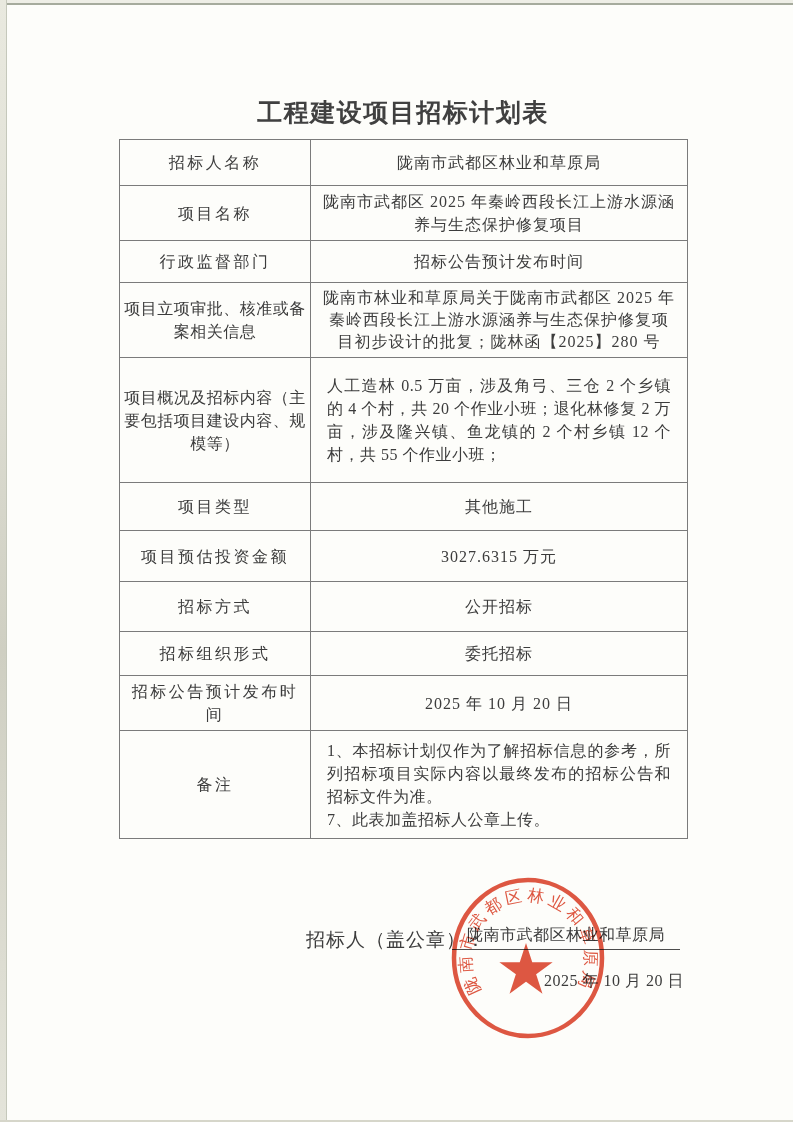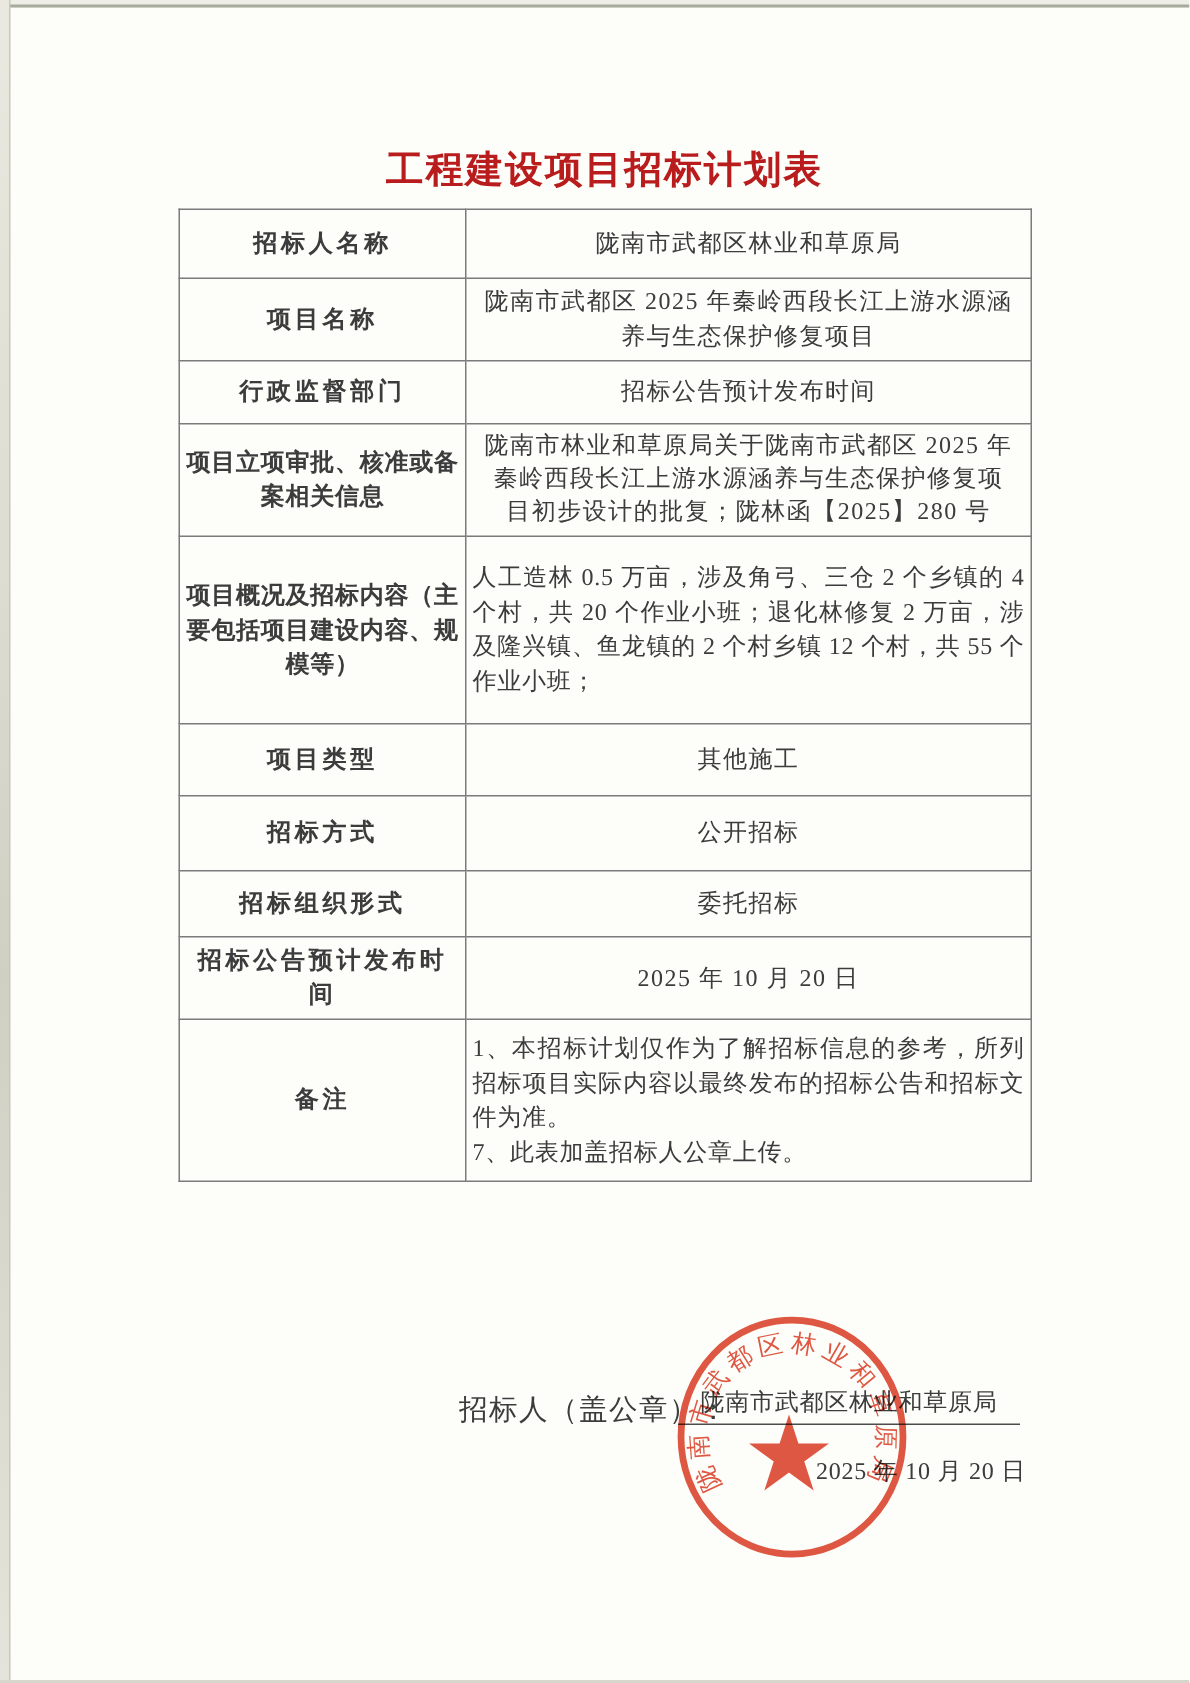--- a/index.html
+++ b/index.html
@@ -11,32 +11,32 @@
   }
   
   .scan-top{position:absolute;top:0;left:0;width:793px;height:3px;
     background:#eeeee6;border-bottom:2px solid #a6ab9d;}
   .scan-left{position:absolute;top:0;left:0;width:6px;height:1122px;
     background:linear-gradient(180deg,#e9e9df 0%,#dcdcd1 35%,#cfcfc2 58%,#e4e4da 100%);
     border-right:1px solid #c5c8bb;}
   .scan-bottom{position:absolute;bottom:0;left:0;width:793px;height:2px;background:#d6d6ca;}
 
   .doc-title{position:absolute;top:96px;left:119px;width:568px;
-    text-align:center;font-size:25px;font-weight:bold;letter-spacing:1.5px;color:#b91c1c;}
+    text-align:center;font-size:25px;font-weight:bold;letter-spacing:1.5px;color:#404040;}
 
   table.main{position:absolute;top:139px;left:119px;width:568px;
     border-collapse:collapse;table-layout:fixed;}
   table.main td{border:1px solid #7b7b7b;vertical-align:middle;}
   td.lbl{text-align:center;font-size:16px;letter-spacing:2.5px;
-    line-height:23px;padding:2px 4px;color:#3c3c3c;font-weight:bold;}
+    line-height:23px;padding:2px 4px;color:#3c3c3c;}
   td.lbl.long{letter-spacing:0.5px;}
   td.val{text-align:center;font-size:16px;letter-spacing:1px;
     line-height:23px;padding:4px 10px;color:#3c3c3c;}
   td.val.just{text-align:justify;text-justify:inter-character;
-    letter-spacing:0.5px;padding:4px 4px;}
+    letter-spacing:0.5px;padding:4px 16px;}
   td.val .rline{margin:0;}
 
   .sig-label{position:absolute;left:306px;top:927px;font-size:19px;letter-spacing:1px;}
   .sig-name{position:absolute;left:452px;top:925px;width:228px;text-align:center;
     font-size:16px;letter-spacing:0.5px;padding-bottom:3px;border-bottom:1.5px solid #4c4c4c;}
   .sig-date{position:absolute;left:544px;top:971px;font-size:16px;letter-spacing:0.5px;}
 
   .seal{position:absolute;left:449px;top:876px;width:158px;height:164px;
     mix-blend-mode:multiply;opacity:0.92;}
 </style>
@@ -72,20 +72,24 @@
     <td class="val" style="line-height:22px">陇南市林业和草原局关于陇南市武都区 2025 年秦岭西段长江上游水源涵养与生态保护修复项目初步设计的批复；陇林函【2025】280 号</td>
   </tr>
   <tr style="height:125px">
     <td class="lbl long">项目概况及招标内容（主要包括项目建设内容、规模等）</td>
     <td class="val just">人工造林 0.5 万亩，涉及角弓、三仓 2 个乡镇的 4 个村，共 20 个作业小班；退化林修复 2 万亩，涉及隆兴镇、鱼龙镇的 2 个村乡镇 12 个村，共 55 个作业小班；</td>
   </tr>
   <tr style="height:48px">
     <td class="lbl">项目类型</td>
     <td class="val">其他施工</td>
   </tr>
+  <tr style="height:51px">
+    <td class="lbl">项目预估投资金额</td>
+    <td class="val">3027.6315 万元</td>
+  </tr>
   <tr style="height:50px">
     <td class="lbl">招标方式</td>
     <td class="val">公开招标</td>
   </tr>
   <tr style="height:44px">
     <td class="lbl">招标组织形式</td>
     <td class="val">委托招标</td>
   </tr>
   <tr style="height:55px">
     <td class="lbl">招标公告预计发布时间</td>

